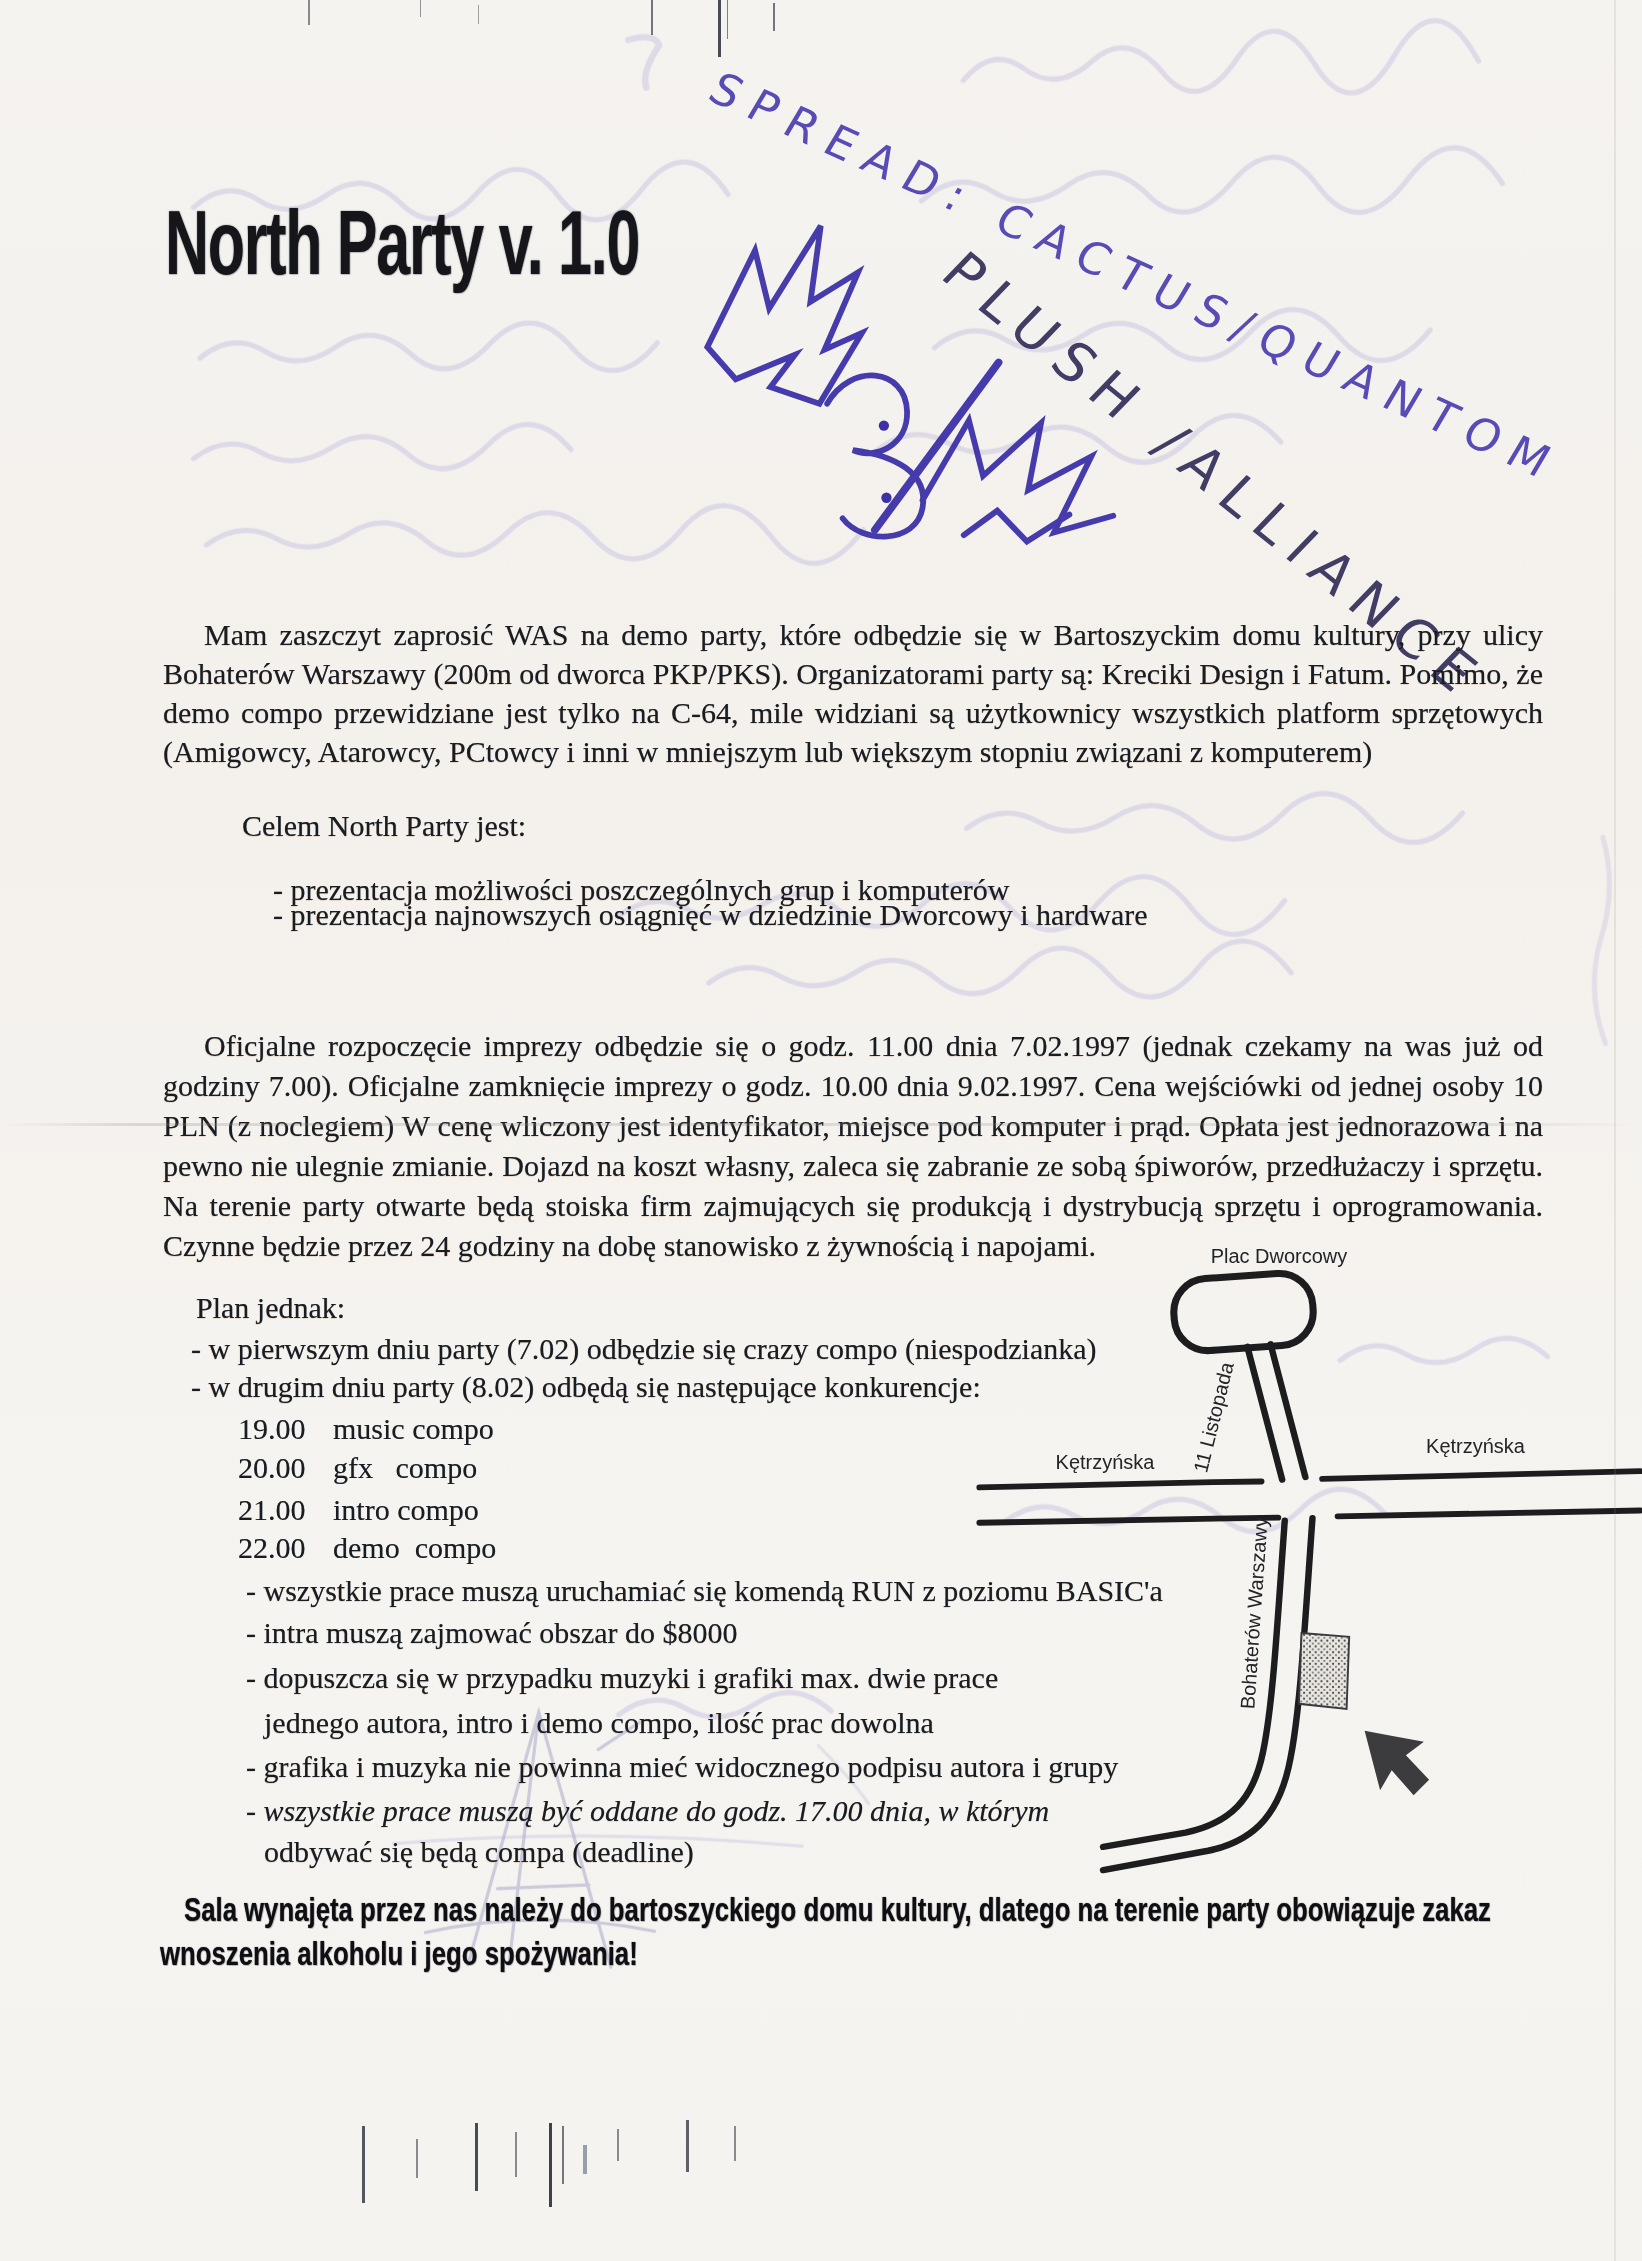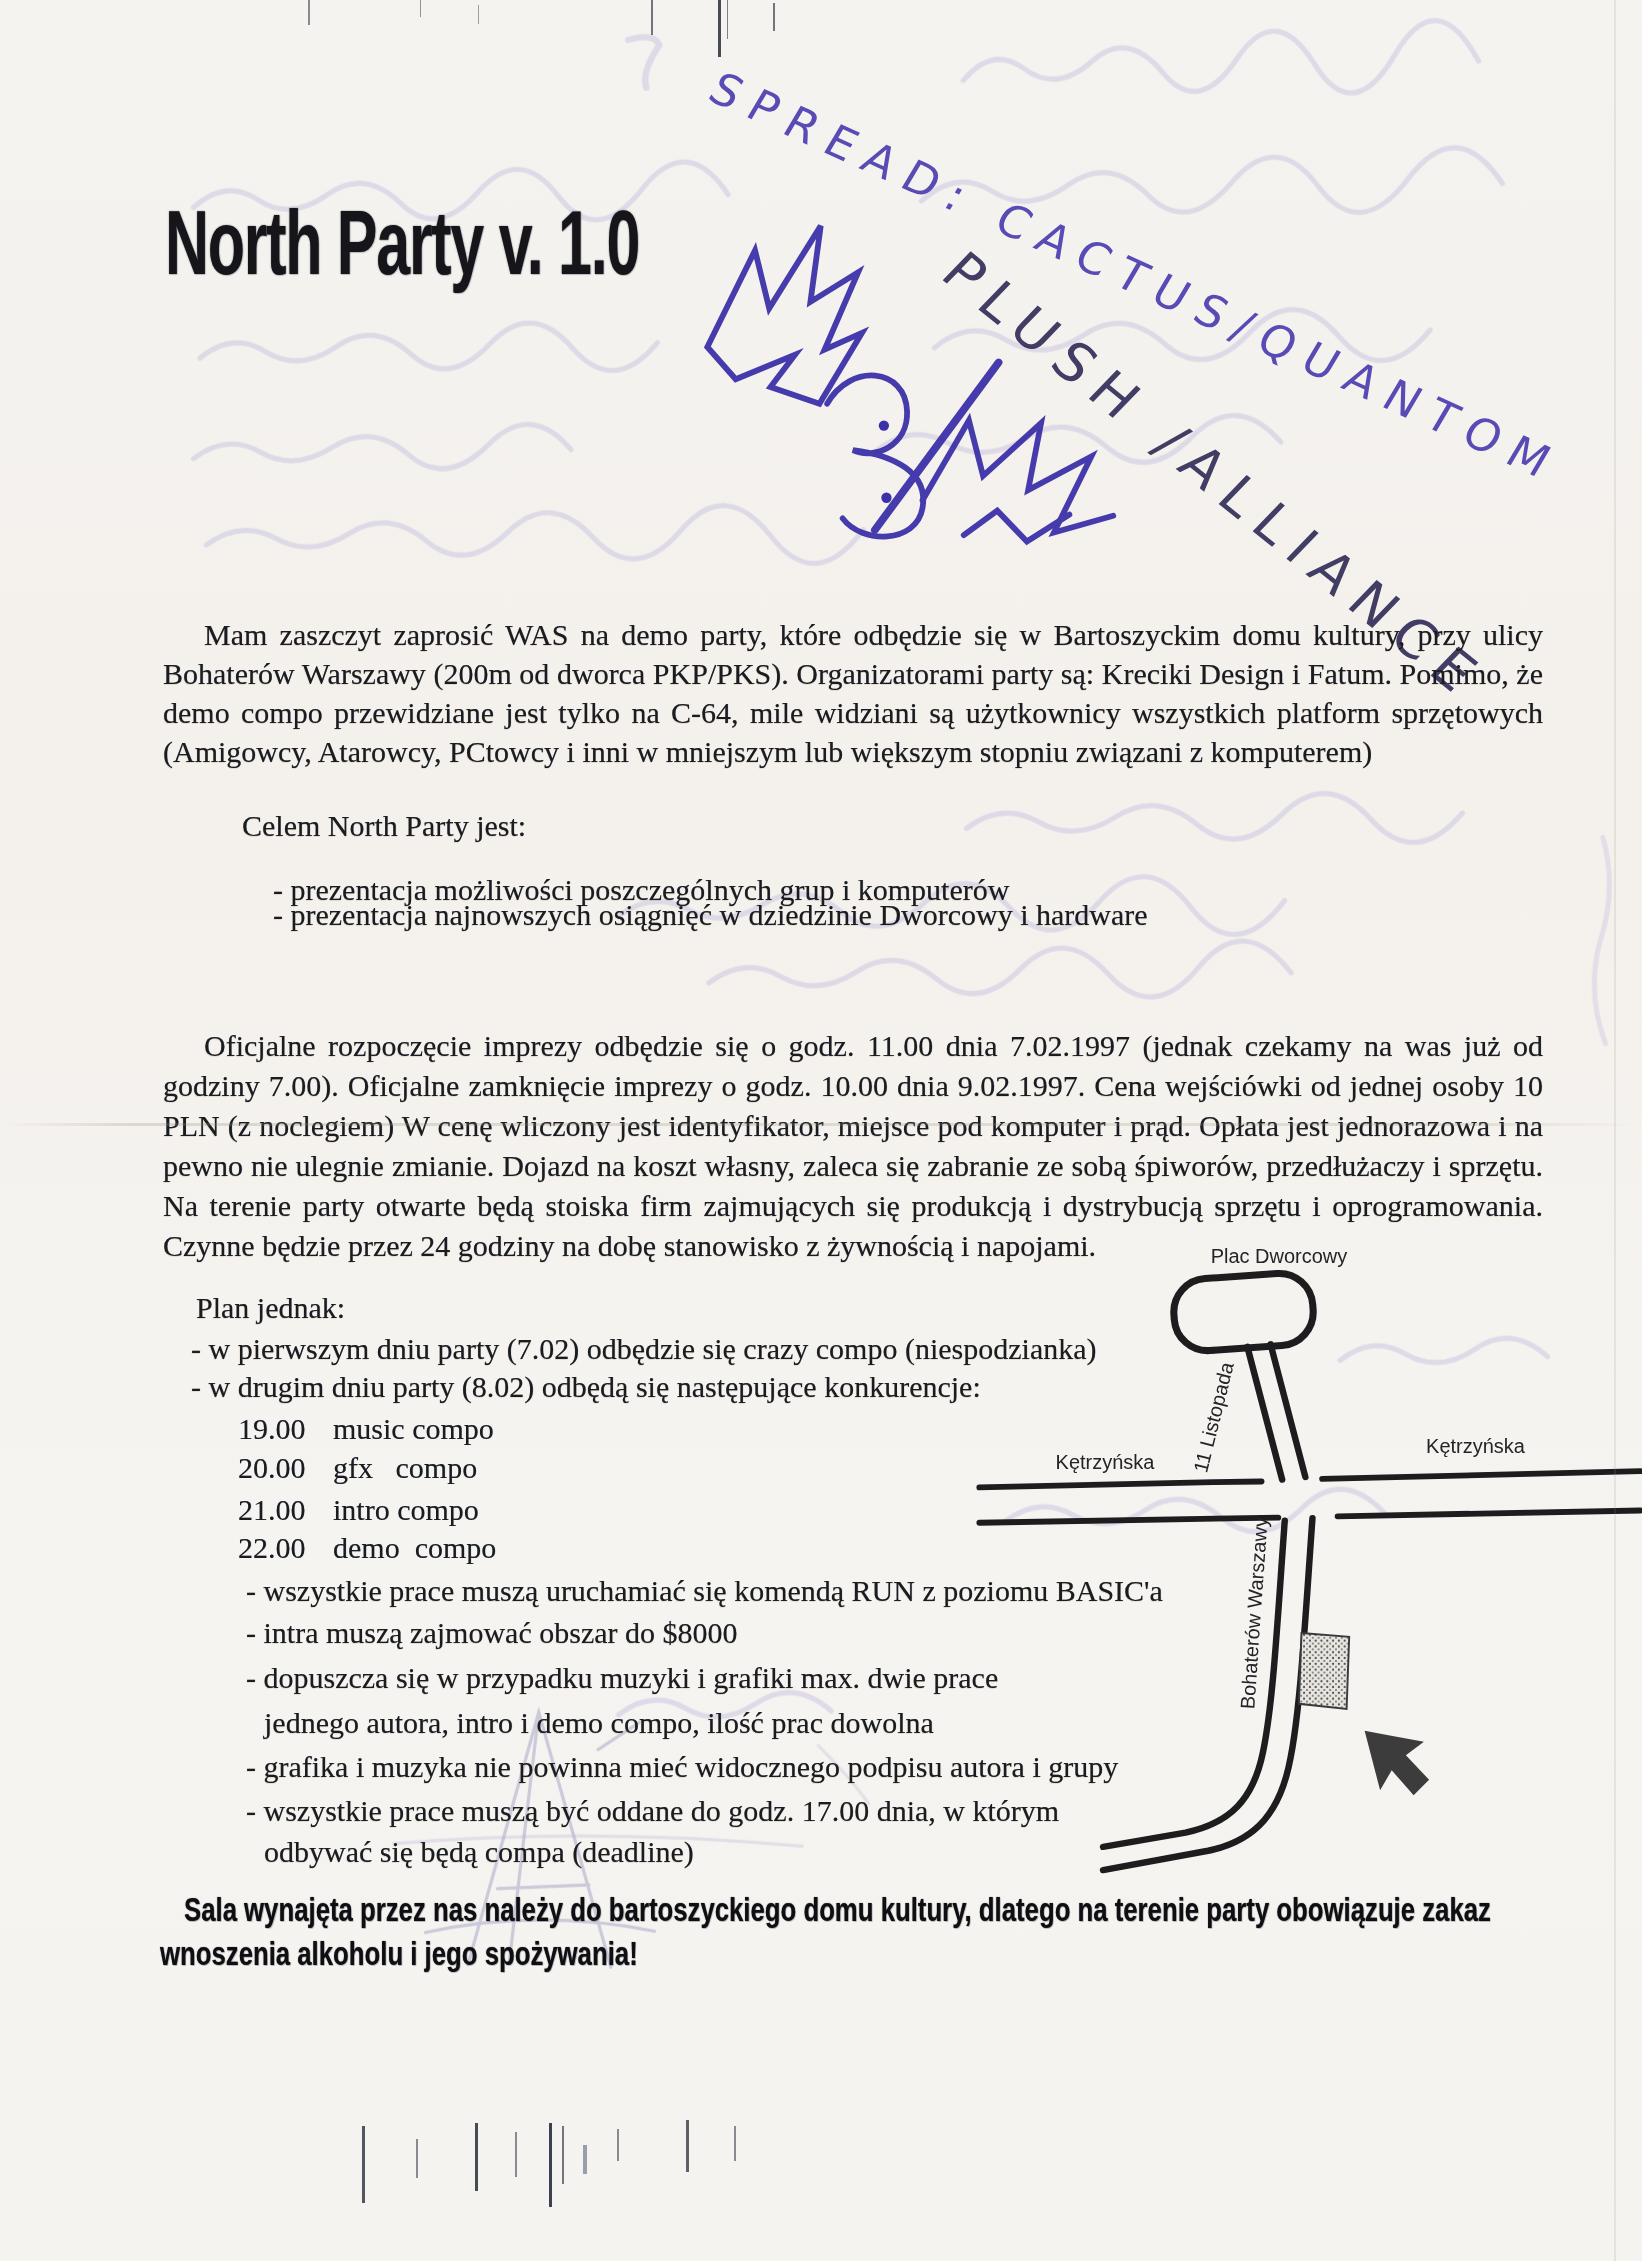--- a/index.html
+++ b/index.html
@@ -32,21 +32,21 @@
   .goal-0{left:273px; top:857px;margin-top:16px;} .goal-1{left:273px; top:898px;} .goal-2{left:273px; top:939px;}
   .plan-head{left:196px; top:1291px;}
   .pb-0{left:191px; top:1332px;} .pb-1{left:191px; top:1370px;}
   .sched{position:absolute; left:238px; font-size:30px; white-space:pre;
     text-shadow:0.4px 0 0 rgba(0,110,150,.22), 0 0 0.6px rgba(30,30,45,.35);}
   .sc-0{top:1412px;} .sc-1{top:1451px;} .sc-2{top:1493px;} .sc-3{top:1531px;}
   .sched-time{display:inline-block; min-width:95px;}
   .rule{left:246px;}
   .rule.cont{left:264px;}
   .rl-0{top:1574px;} .rl-1{top:1616px;} .rl-2{top:1661px;} .rl-3{top:1706px;}
-  .rl-4{top:1750px;} .rl-5{top:1794px;} .rl-6{top:1835px;}
+  .rl-4{top:1750px;} .rl-5{top:1794px;font-style:italic;} .rl-6{top:1835px;}
   .footer-line{
     position:absolute; font-family:"Liberation Sans", sans-serif; font-weight:700;
     font-size:33px; color:#0f0f13; white-space:nowrap;
     transform:scaleX(.78); transform-origin:left top;
     text-shadow:0 0 1.3px rgba(10,10,15,.6), 1px 1px 0 rgba(60,60,80,.25);
   }
   .fl-0{left:184px; top:1891px;}
   .fl-1{left:160px; top:1935px;}
   
   .hw{

